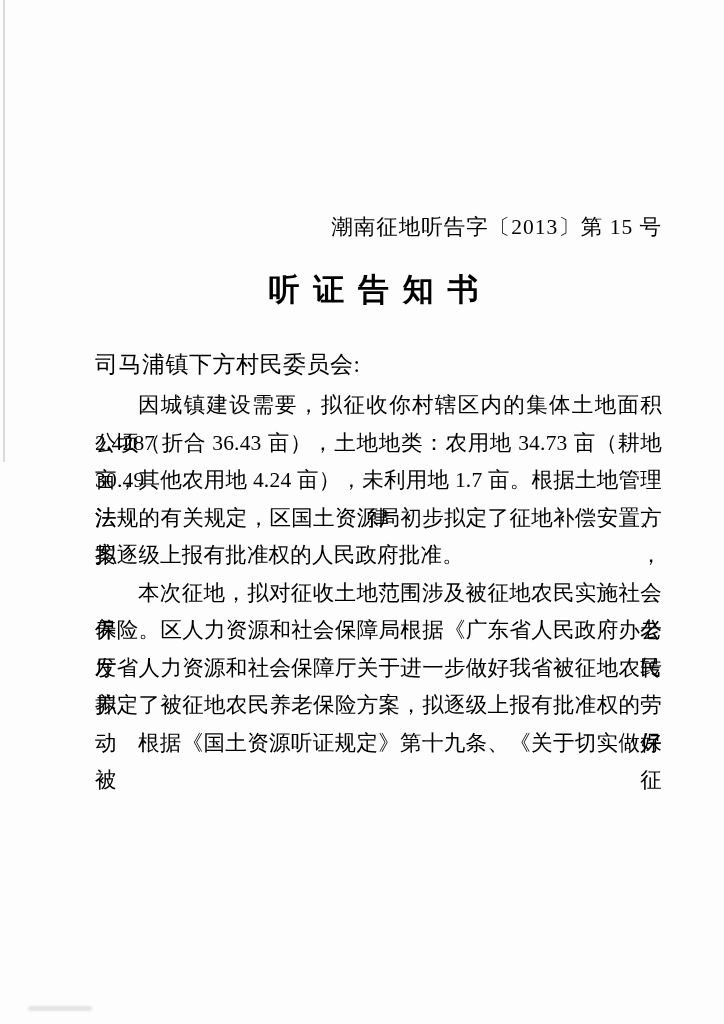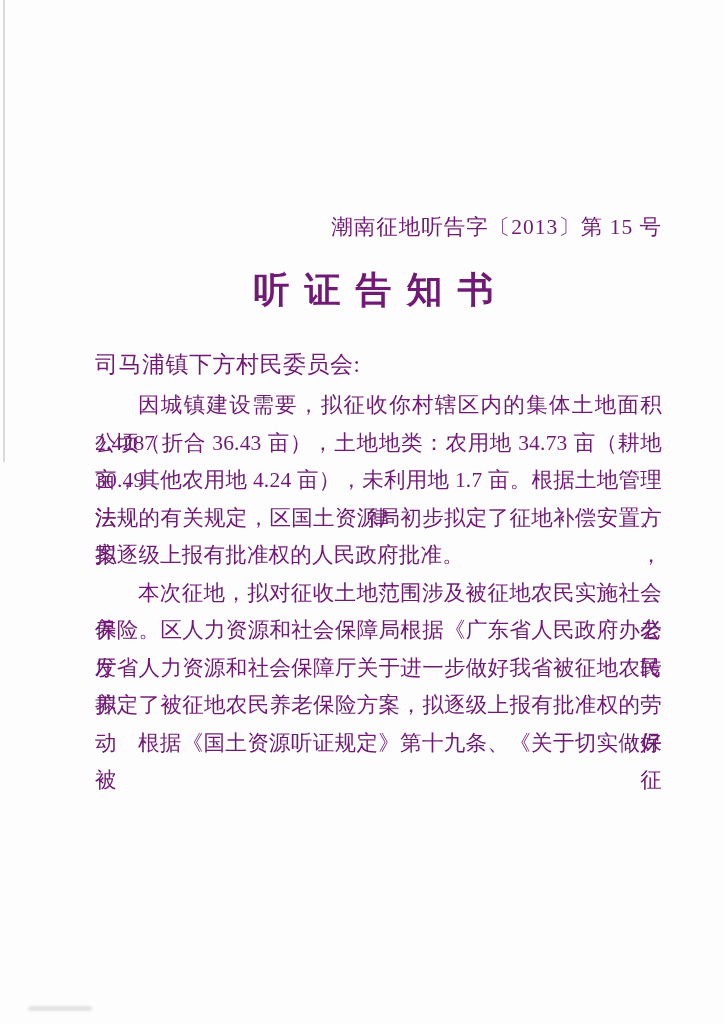--- a/index.html
+++ b/index.html
@@ -6,21 +6,21 @@
     margin: 0;
     padding: 0;
     background: #e8e8e8;
   }
   .page {
     position: relative;
     width: 724px;
     height: 1024px;
     background: #fdfdfd;
     font-family: "Liberation Serif", "DejaVu Serif", serif;
-    color: #701a75;
+    color: #000000;
     overflow: hidden;
     margin: 0 auto;
   }
   
   .scan-edge {
     position: absolute;
     left: 3px;
     top: 0;
     width: 2px;
     height: 462px;
@@ -44,21 +44,21 @@
     line-height: 30px;
     letter-spacing: 1px;
     white-space: nowrap;
   }
   .doc-title {
     position: absolute;
     top: 269px;
     left: 0;
     right: 10px;
     text-align: center;
-    font-size: 36px;
+    font-size: 31px;
     font-weight: 600;
     letter-spacing: 3px;
     line-height: 42px;
     white-space: nowrap;
     padding-left: 36px;
   }
   .body-block {
     position: absolute;
     left: 95px;
     top: 346px;

